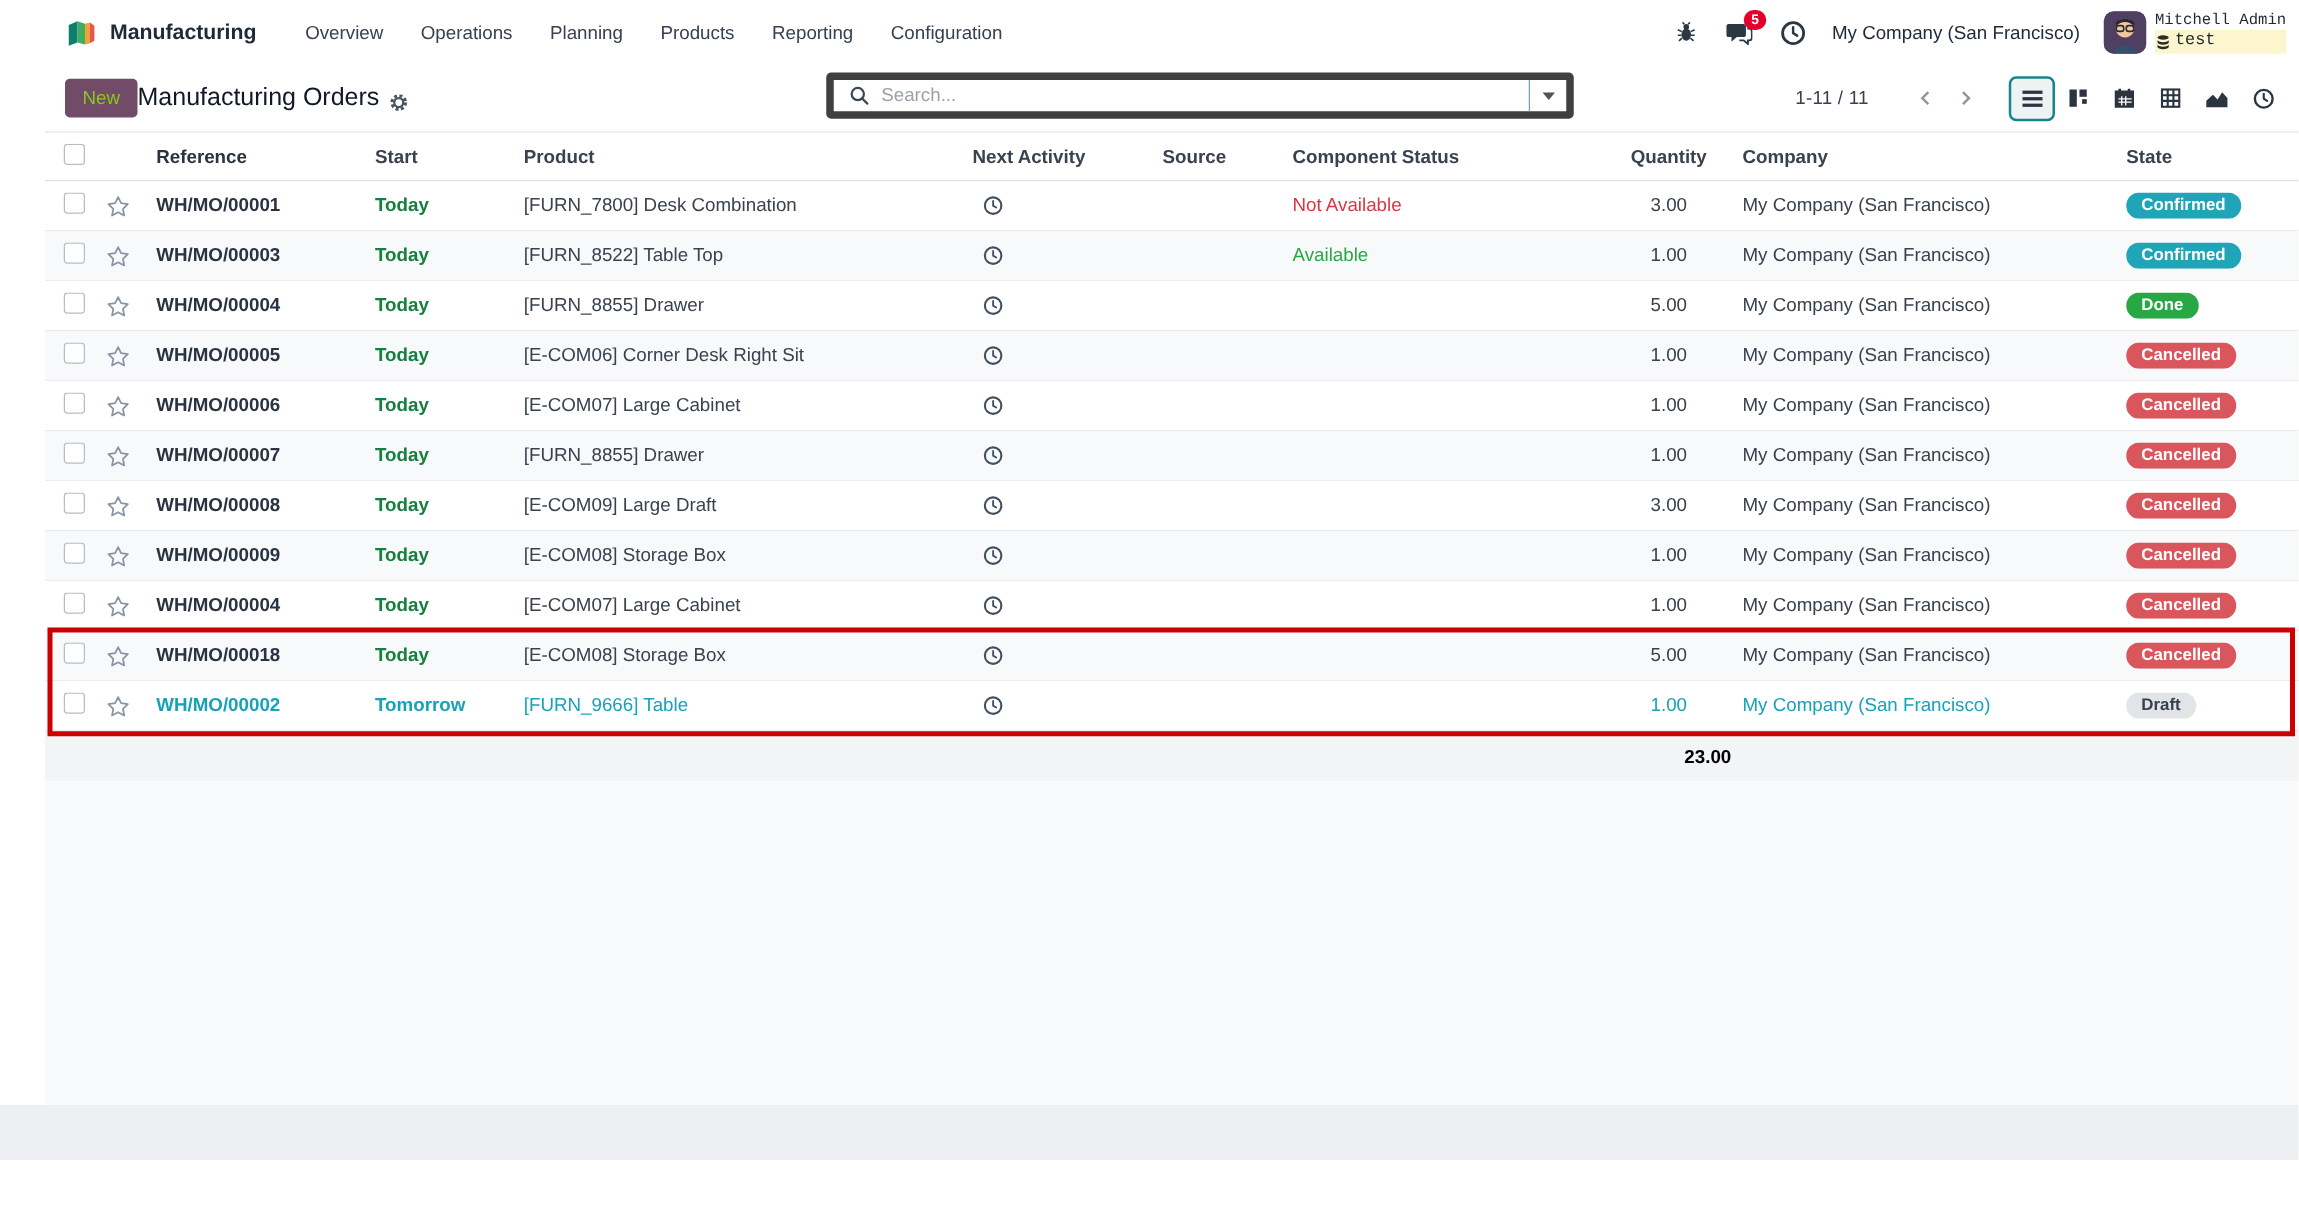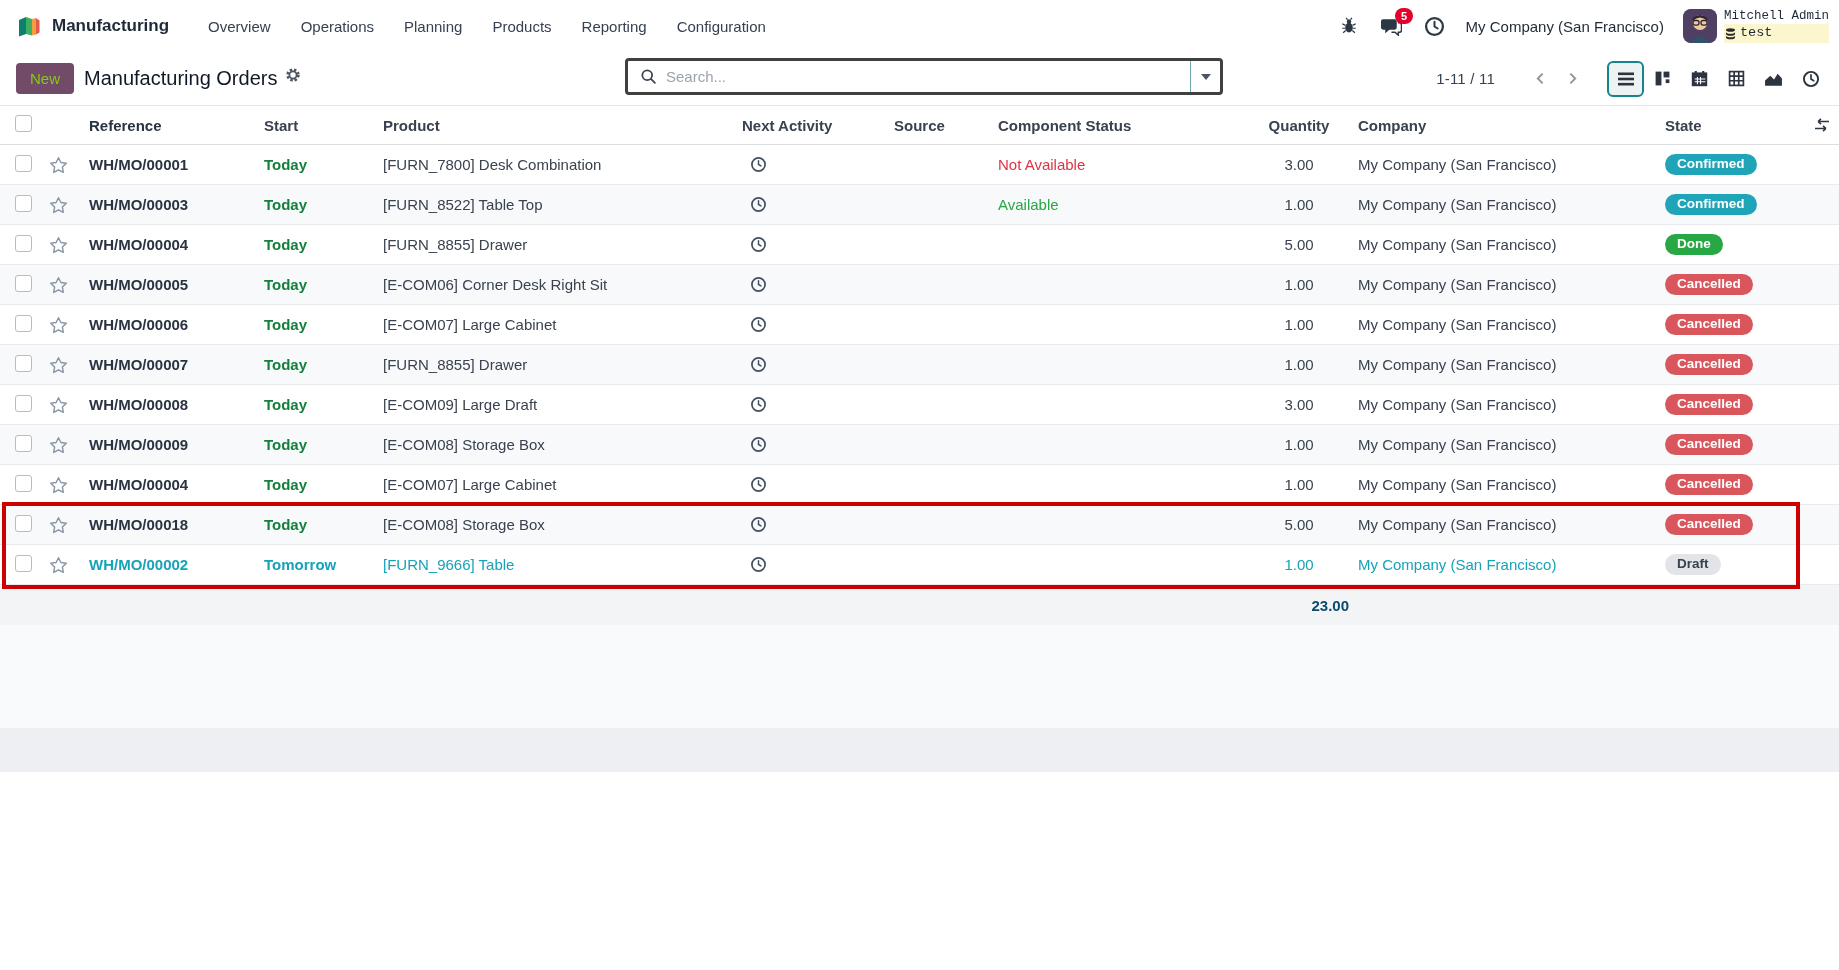--- a/index.html
+++ b/index.html
@@ -1,41 +1,41 @@
 <!DOCTYPE html>
 <html><head>
 <meta charset="utf-8">
 <style>
   * { box-sizing: border-box; margin: 0; padding: 0; }
   html,body { background:#fff; }
   body { font-family: "Liberation Sans", sans-serif; color:#374151; }
-  .screen { position:relative; width:1839px; height:772px; background:#fff; overflow:hidden; }
+  .screen { position:relative; width:1839px; height:928px; background:#fff; overflow:hidden;padding-left:36px; }
 
   
   .navbar { height:52px; display:flex; align-items:center; padding:0 10px 0 16px; background:#fff; }
   .brand { display:flex; align-items:center; gap:10px; cursor:pointer; }
   .brand-name { font-size:17px; font-weight:600; color:#1f2937; }
   .nav-menu { display:flex; align-items:center; margin-left:28px; gap:8px; }
   .nav-item { font-size:15px; color:#374151; padding:8px 11px; border-radius:4px; cursor:pointer; }
   .nav-right { margin-left:auto; display:flex; align-items:center; gap:19px; }
   .nav-icon { position:relative; width:24px; height:24px; display:flex; align-items:center; justify-content:center; color:#2c3744; cursor:pointer; }
   .msg-badge { position:absolute; top:-6px; right:-9px; background:#e4002c; color:#fff; font-size:11px; font-weight:700; border-radius:9px; padding:1.5px 5.5px; line-height:1.2; }
   .company-name { font-size:15px; color:#1f2937; cursor:pointer; }
   .user-block { display:flex; align-items:center; gap:7px; cursor:pointer;font-family:Liberation Mono, monospace; }
   .avatar { width:34px; height:34px; border-radius:8px; background:#5d4a7a; overflow:hidden; flex:0 0 auto; }
   .user-text { display:flex; flex-direction:column; line-height:1.25; }
   .user-name { font-size:12.5px; color:#1f2937; }
   .user-db { display:flex; align-items:center; gap:4px; font-size:13.5px; color:#1f2937; background:#fbf6cd; padding:1px 14px 1px 1px; }
 
   
   .control-panel { position:relative; height:53px; display:flex; align-items:center; padding:0 10px 0 16px; background:#fff; }
   .btn-new { background:#714B67; color:#84cc16; border:none; font-size:15px; font-family:inherit; padding:7px 14px; border-radius:4px; cursor:pointer; }
-  .view-title { margin-left:10px; font-size:20px; font-weight:500; color:#111827; display:flex; align-items:flex-start; gap:8px; }
+  .view-title { margin-left:0; font-size:20px; font-weight:500; color:#111827; display:flex; align-items:flex-end; gap:8px; }
   .gear { color:#4b5563; cursor:pointer; display:flex; }
-  .search-wrap { position:absolute; left:625px; top:6px; width:598px; height:37px; border:3px solid #404040; border-radius:4px; display:flex; align-items:center; background:#fff; }
+  .search-wrap { position:absolute; left:625px; top:6px; width:598px; height:37px; border:6px solid #404040; border-radius:4px; display:flex; align-items:center; background:#fff; }
   .search-input-zone { flex:1; display:flex; align-items:center; gap:9px; padding:0 12px; height:100%; }
   .search-input { border:none; outline:none; flex:1; font-size:15px; font-family:inherit; color:#374151; background:transparent; }
   .search-input::placeholder { color:#9aa3ad; }
   .search-toggle { width:30px; height:100%; border-left:1px solid #6fa9b2; display:flex; align-items:center; justify-content:center; cursor:pointer; }
   .caret-down { width:0; height:0; border-left:5px solid transparent; border-right:5px solid transparent; border-top:6px solid #4a5560; }
   .cp-right { margin-left:auto; display:flex; align-items:center; gap:6px; }
   .pager { display:flex; align-items:center; gap:2px; margin-right:14px; }
   .pager-value { font-size:15px; color:#374151; margin-right:28px; letter-spacing:.2px; }
   .pager-btn { width:30px; height:34px; display:flex; align-items:center; justify-content:center; color:#8f979f; cursor:pointer; border-radius:4px; }
   .view-switcher { display:flex; align-items:center; }
@@ -64,21 +64,21 @@
   .c-state { padding-left:8px; }
   .c-adjust { display:flex; justify-content:center; color:#2c3744; cursor:pointer; }
   .badge { display:inline-block; padding:2.5px 12px; border-radius:20px; font-size:13.5px; font-weight:700; color:#fff; line-height:1.25; }
   .badge-info { background:#20a4b8; }
   .badge-success { background:#28a745; }
   .badge-danger { background:#d8565c; }
   .badge-muted { background:#e2e4e8; color:#374151; }
   .trow.info .cell-text { color:#17a2b8; }
 
   .sum-row { display:grid; grid-template-columns:40px 36px 188px 119px 359px 152px 104px 251px 100px 308px 148px 1fr; align-items:center; height:40px; background:#f2f4f6; }
-  .sum-qty { text-align:right; font-size:15px; font-weight:700; color:#0c4a6e; }
+  .sum-qty { text-align:right; font-size:15px; font-weight:700; color:#000000; }
   .below-area { height:301px; background:#f9fafb; }
   .bottom-strip { position:absolute; left:0; bottom:0; width:100%; height:44px; background:#edeff2; }
 
   .annotation { position:absolute; left:2px; width:1798px; border:4px solid #cc0000; pointer-events:none; z-index:5; }
 
   svg { display:block; }
 </style>
 </head>
 <body>
 

